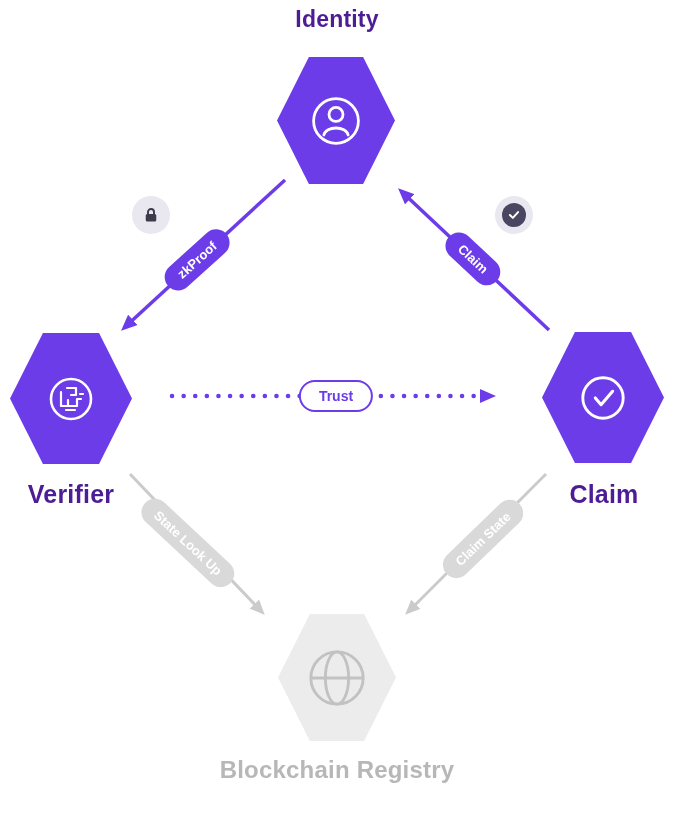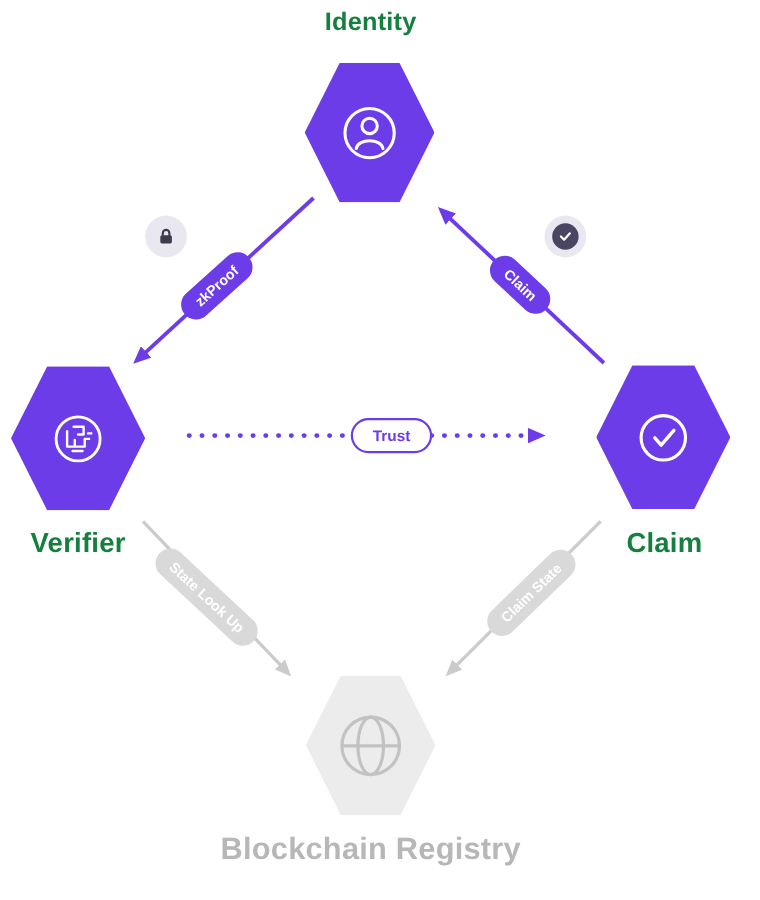--- a/index.html
+++ b/index.html
@@ -13,26 +13,26 @@
   .arrows{position:absolute;left:0;top:0;z-index:0;}
   .hex{
     position:absolute;z-index:1;
     display:flex;align-items:center;justify-content:center;
     clip-path:polygon(27% 0%,73% 0%,100% 50%,73% 100%,27% 100%,0% 50%);
   }
   .hex.purple{background:#6C3CE9;}
   .hex.gray{background:#ECECEC;}
   .node-label{
     position:absolute;z-index:1;
-    font-weight:bold;color:#15803d;text-align:center;
+    font-weight:bold;color:#4c1d95;text-align:center;
     letter-spacing:.2px;
   }
   .node-label.top{font-size:23px;}
   .node-label.mid{font-size:25px;}
-  .node-label.gray{color:#B7B7B7;font-size:28px;}
+  .node-label.gray{color:#B7B7B7;font-size:24px;}
   .pill{
     position:absolute;z-index:2;
     display:flex;align-items:center;justify-content:center;
     height:27px;padding:0 15px;border-radius:999px;
     font-size:13px;font-weight:bold;color:#ffffff;
     background:#6C3CE9;white-space:nowrap;
     transform:translate(-50%,-50%) rotate(var(--rot,0deg));
   }
   .pill.gray{background:#D9D9D9;color:#ffffff;}
   .pill.outline{
@@ -110,21 +110,21 @@
   <div class="node-label mid" style="left:-4px;top:480px;width:150px;">Verifier</div>
 
   <div class="node-label mid" style="left:529px;top:480px;width:150px;">Claim</div>
 
   <div class="node-label gray" style="left:137px;top:756px;width:400px;">Blockchain Registry</div>
 
   <div class="pill" style="left:197px;top:260px;--rot:-42deg;">zkProof</div>
 
   <div class="pill" style="left:473px;top:259px;--rot:43deg;">Claim</div>
 
-  <div class="pill outline" style="left:356px;top:396px;">Trust</div>
+  <div class="pill outline" style="left:336px;top:396px;">Trust</div>
 
   <div class="pill gray" style="left:188px;top:543px;--rot:43deg;">State Look Up</div>
 
   <div class="pill gray" style="left:483px;top:539px;--rot:-44deg;">Claim State</div>
 
   <div class="badge" style="left:132px;top:196px;">
     <svg width="18" height="18" viewBox="0 0 24 24">
       <path d="M8,11 v-3 a4,4 0 0 1 8,0 v3" fill="none" stroke="#3D3A4B" stroke-width="2.6"></path>
       <rect x="5" y="10.5" width="14" height="10" rx="2" fill="#3D3A4B"></rect>
     </svg>

